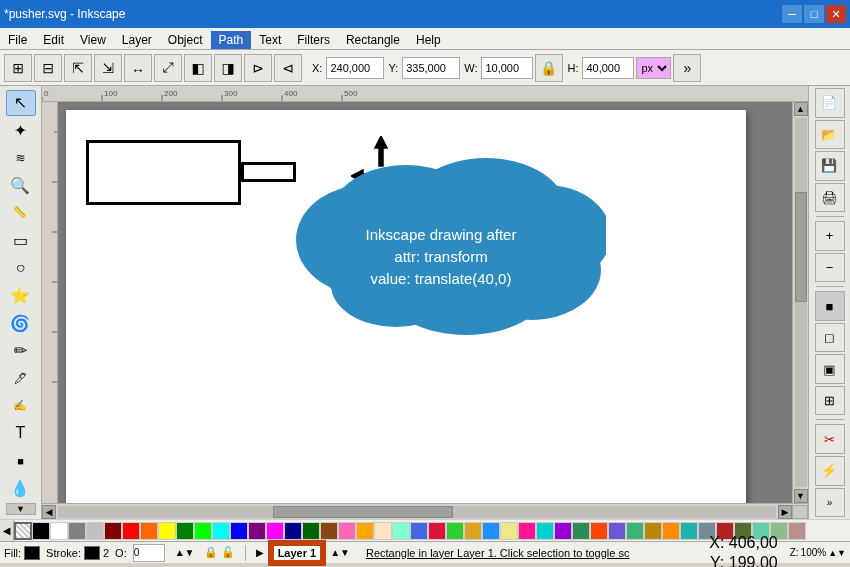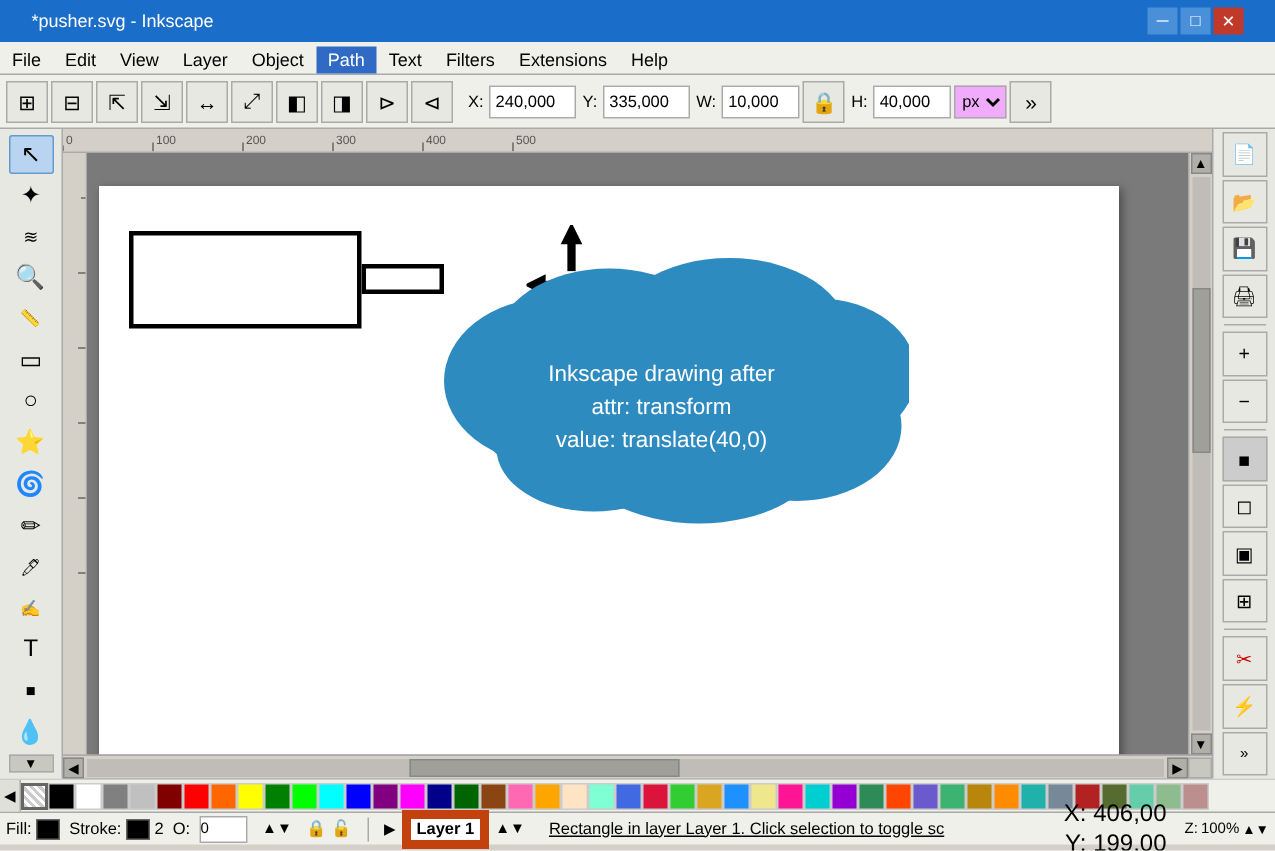--- a/index.html
+++ b/index.html
@@ -4,21 +4,21 @@
   <style>
     * { margin: 0; padding: 0; box-sizing: border-box; }
     body { width: 850px; height: 567px; overflow: hidden; font-family: 'Segoe UI', Arial, sans-serif; font-size: 12px; background: #d4d0c8; }
 
     
     #titlebar {
       height: 28px;
       background: #1a6dc8;
       display: flex;
       align-items: center;
-      padding: 0 21px;
+      padding: 0 4px;
       color: white;
       font-size: 12px;
     }
     #titlebar .title { flex: 1; }
     #titlebar .win-btns { display: flex; gap: 2px; }
     #titlebar .win-btn {
       width: 20px; height: 18px;
       background: #4a90d9;
       border: none;
       color: white;
@@ -153,21 +153,21 @@
     }
     #canvas {
       flex: 1;
       background: #7a7a7a;
       position: relative;
       overflow: hidden;
     }
     #page {
       position: absolute;
       background: white;
-      left: 8px; top: 22px;
+      left: 8px; top: 8px;
       width: 680px; height: 440px;
       box-shadow: 2px 2px 6px rgba(0,0,0,0.4);
     }
 
     
     #right-panel {
       width: 42px;
       background: #e8e8e2;
       border-left: 1px solid #aaa;
       display: flex;
@@ -266,21 +266,21 @@
 
 <div id="menubar">
   <span class="menu-item">File</span>
   <span class="menu-item">Edit</span>
   <span class="menu-item">View</span>
   <span class="menu-item">Layer</span>
   <span class="menu-item">Object</span>
   <span class="menu-item active">Path</span>
   <span class="menu-item">Text</span>
   <span class="menu-item">Filters</span>
-  <span class="menu-item">Extensions</span>
+  <span class="menu-item">Rectangle</span>
   <span class="menu-item">Help</span>
 </div>
 
 <div id="toolbar">
   <button class="tb-btn">⊞</button>
   <button class="tb-btn">⊟</button>
   <button class="tb-btn">⇱</button>
   <button class="tb-btn">⇲</button>
   <button class="tb-btn">↔</button>
   <button class="tb-btn">⤢</button>

